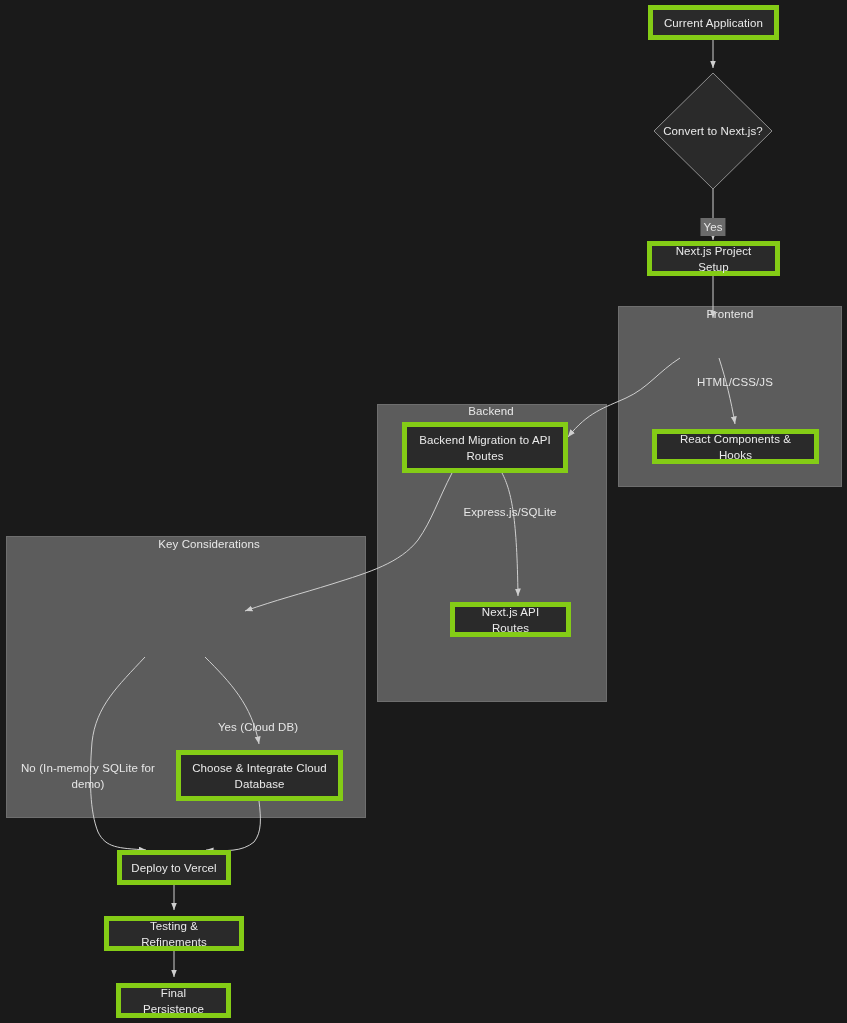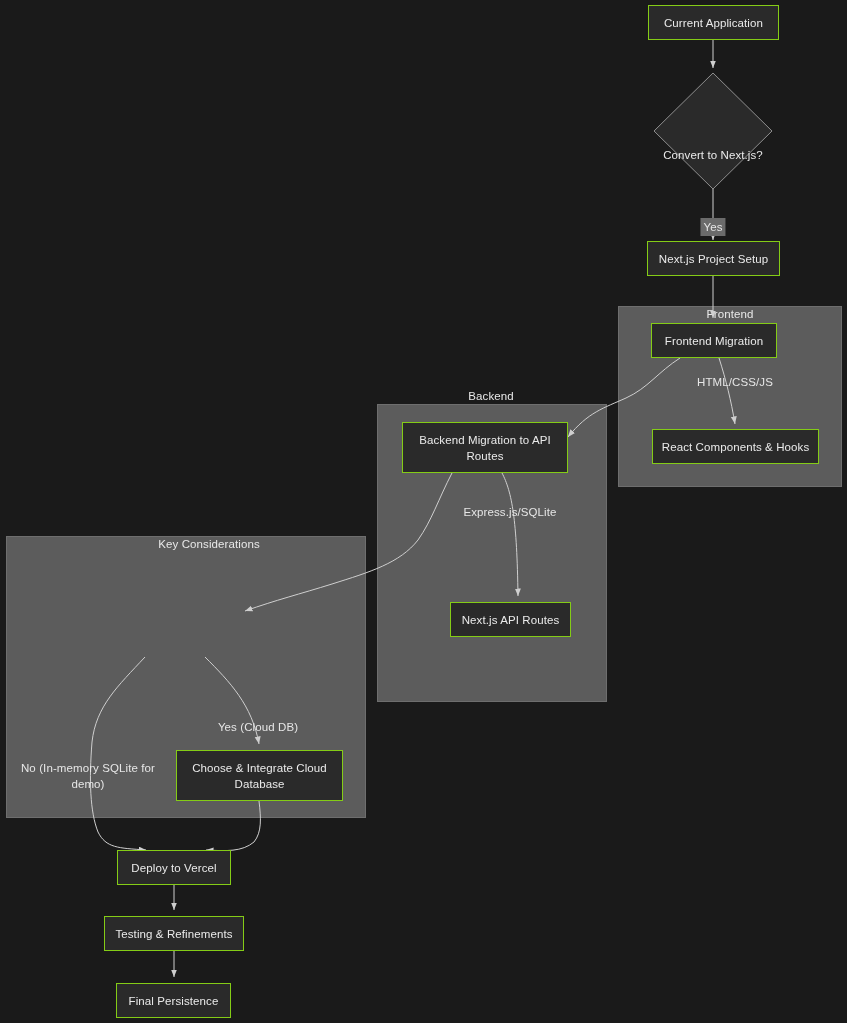--- a/index.html
+++ b/index.html
@@ -38,21 +38,21 @@
     position: absolute;
     color: #e8e8e8;
     font-size: 11.5px;
     white-space: nowrap;
     transform: translateX(-50%);
     letter-spacing: .1px;
   }
   .node {
     position: absolute;
     background: #2a2a2a;
-    border: 1px solid #84cc16;
+    border: 5px solid #84cc16;
     box-sizing: border-box;
     display: flex;
     align-items: center;
     justify-content: center;
     text-align: center;
     color: #eaeaea;
     font-size: 11.5px;
     line-height: 16px;
     padding: 2px 8px;
     letter-spacing: .1px;
@@ -70,21 +70,20 @@
     position: absolute;
     left: 50%;
     top: 50%;
     transform: translate(-50%, -50%);
     color: #eaeaea;
     font-size: 11.5px;
     line-height: 16px;
     white-space: nowrap;
     text-align: center;
     letter-spacing: .1px;
-    margin-top: 24px;
   }
   .edge-label {
     position: absolute;
     color: #e6e6e6;
     font-size: 11.5px;
     line-height: 16px;
     text-align: center;
     transform: translateX(-50%);
     white-space: nowrap;
     letter-spacing: .1px;
@@ -100,21 +99,21 @@
 </style>
 </head>
 <body>
 
 <div id="canvas">
 
   <div class="cluster" style="left:618px; top:306px; width:224px; height:181px;"></div>
   <div class="cluster-label" style="left:730px; top:308px;">Frontend</div>
 
   <div class="cluster" style="left:377px; top:404px; width:230px; height:298px;"></div>
-  <div class="cluster-label" style="left:491px; top:390px;">Backend</div>
+  <div class="cluster-label" style="left:491px; top:405px;">Backend</div>
 
   <div class="cluster" style="left:6px; top:536px; width:360px; height:282px;"></div>
   <div class="cluster-label" style="left:185px; top:538px;margin-left:24px;">Key Considerations</div>
 
   <svg class="wires" viewBox="0 0 847 1023" xmlns="http://www.w3.org/2000/svg">
     <defs>
       <marker id="arrow" markerWidth="9" markerHeight="9" refX="7.5" refY="3" orient="auto" markerUnits="strokeWidth">
         <path d="M0,0 L0,6 L7.5,3 z" fill="#cfcfcf"></path>
       </marker>
     </defs>
@@ -150,21 +149,20 @@
 
   <div class="diamond-wrap" style="left:654px; top:73px; width:118px; height:116px;">
     <svg class="diamond-shape" viewBox="0 0 118 116" preserveAspectRatio="none">
       <polygon points="59,0 118,58 59,116 0,58" fill="#2a2a2a" stroke="#8f8f8f" stroke-width="1"></polygon>
     </svg>
     <div class="diamond-text">Convert to Next.js?</div>
   </div>
 
   <div class="node" style="left:647px; top:241px; width:133px; height:35px;">Next.js Project Setup</div>
 
-  <div class="node" style="left:651px; top:323px; width:126px; height:35px;">Frontend Migration</div>
 
   <div class="node" style="left:652px; top:429px; width:167px; height:35px;">React Components &amp; Hooks</div>
 
   <div class="node" style="left:402px; top:422px; width:166px; height:51px;">Backend Migration to API Routes</div>
 
   <div class="node" style="left:450px; top:602px; width:121px; height:35px;">Next.js API Routes</div>
 
 
   <div class="node" style="left:176px; top:750px; width:167px; height:51px;">Choose &amp; Integrate Cloud Database</div>
 

